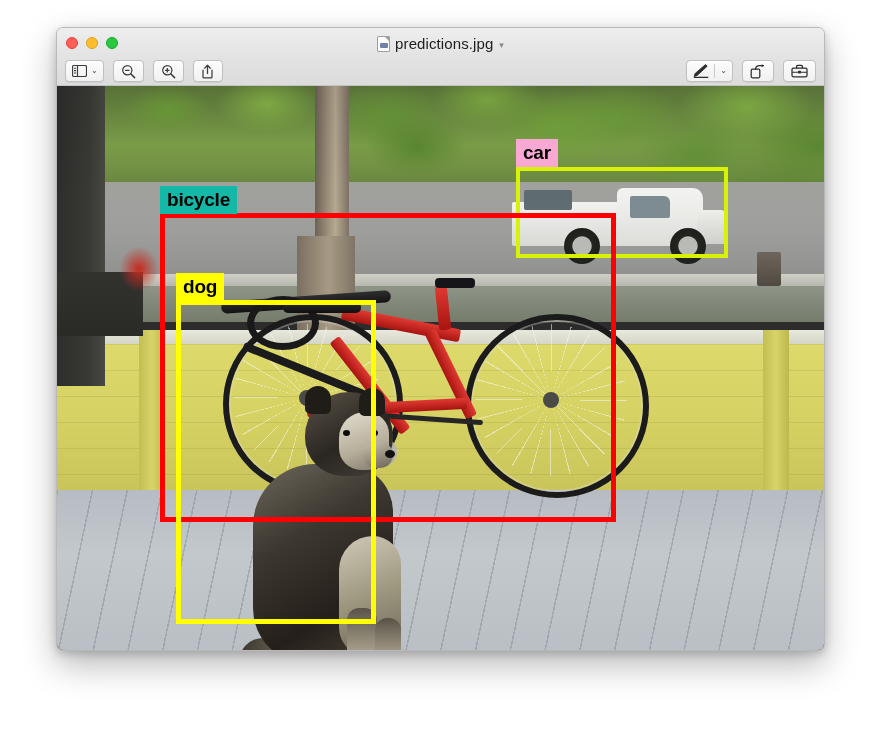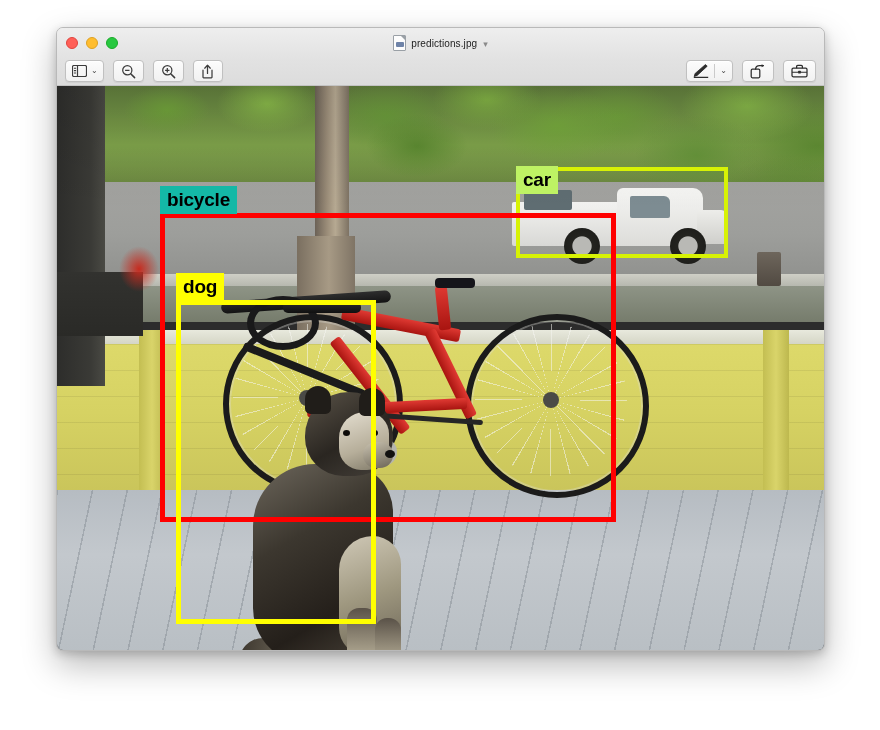--- a/index.html
+++ b/index.html
@@ -88,21 +88,21 @@
   }
   .doc-icon::after {
     content: "";
     position: absolute;
     left: 2px; bottom: 3px;
     width: 8px; height: 5px;
     background: #6f83a8;
     border-radius: 1px;
   }
   .title-text {
-    font-size: 10px;
+    font-size: 15px;
     color: #1d1d1d;
     letter-spacing: 0.1px;
   }
   .title-chevron {
     font-size: 9px;
     color: #8a8a8a;
     margin-left: 1px;
     margin-top: 2px;
   }
 
@@ -578,21 +578,21 @@
           <div class="dog-ear" style="left:62px; top:0px;"></div>
           <div class="dog-ear" style="left:116px; top:2px;"></div>
           <div class="dog-eye" style="left:100px; top:44px;"></div>
           <div class="dog-eye" style="left:128px; top:44px;"></div>
           <div class="dog-nose"></div>
         </div>
 
         <div class="photo-shade"></div>
 
         <div class="det-box" style="left:459px; top:81px; width:212px; height:91px; border:4px solid #d7f205;"></div>
-        <div class="det-label" style="left:459px; top:53px; background:#bef264;margin-top:27px;">car</div>
+        <div class="det-label" style="left:459px; top:53px; background:#f9a8d4;">car</div>
 
         <div class="det-box" style="left:103px; top:127px; width:456px; height:309px; border:5px solid #ff0000;"></div>
         <div class="det-label" style="left:103px; top:100px; background:#14b8a6;">bicycle</div>
 
         <div class="det-box" style="left:119px; top:214px; width:200px; height:324px; border:5px solid #ffff00;"></div>
         <div class="det-label" style="left:119px; top:187px; background:#ffff00;">dog</div>
 
       </div>
     </div>
 

